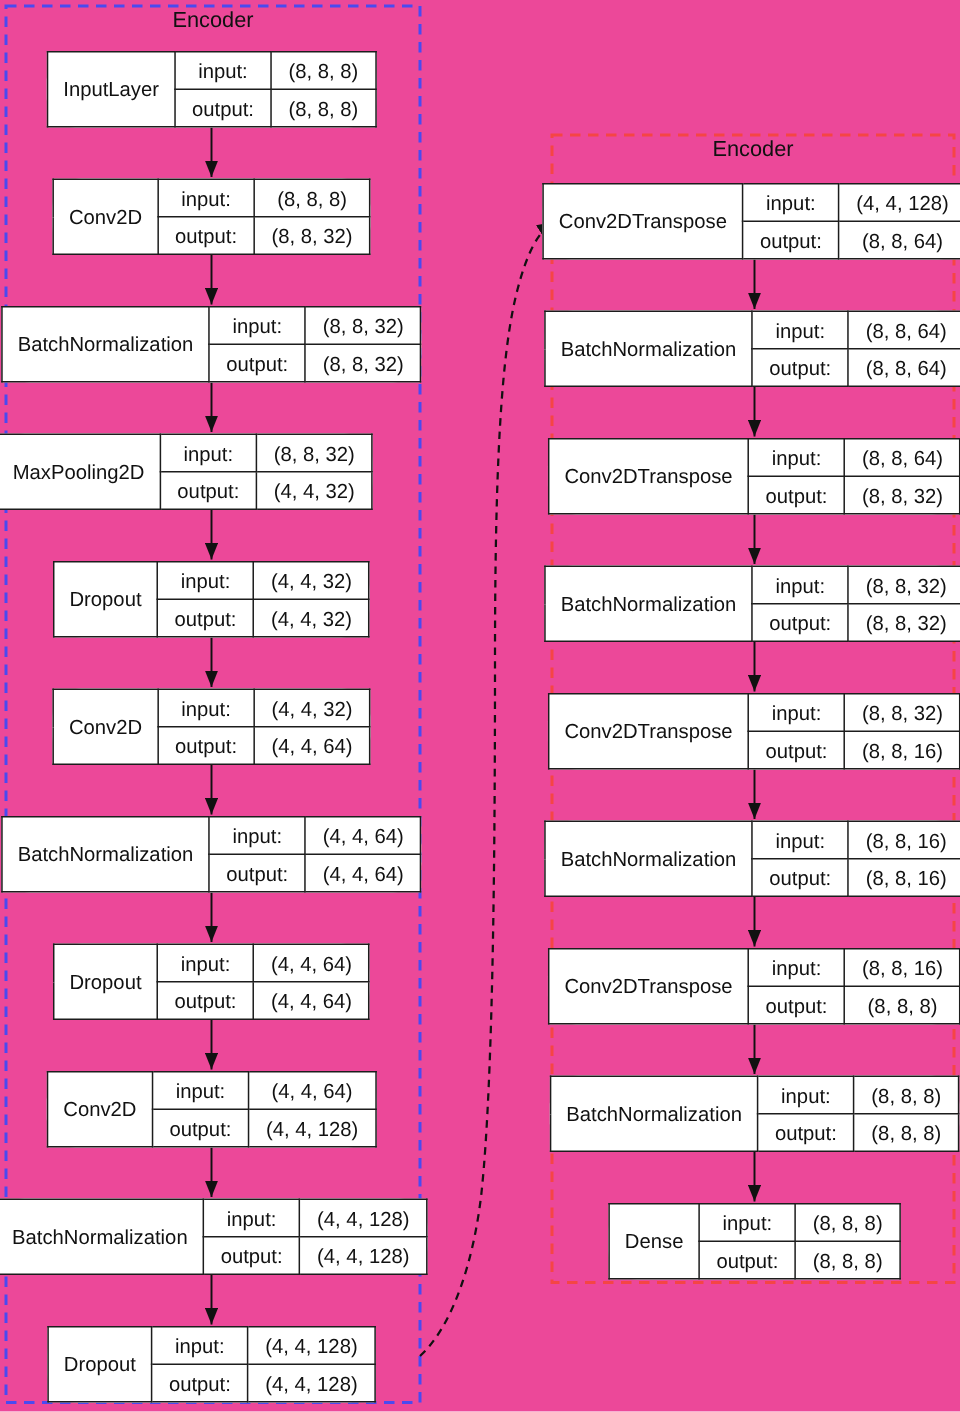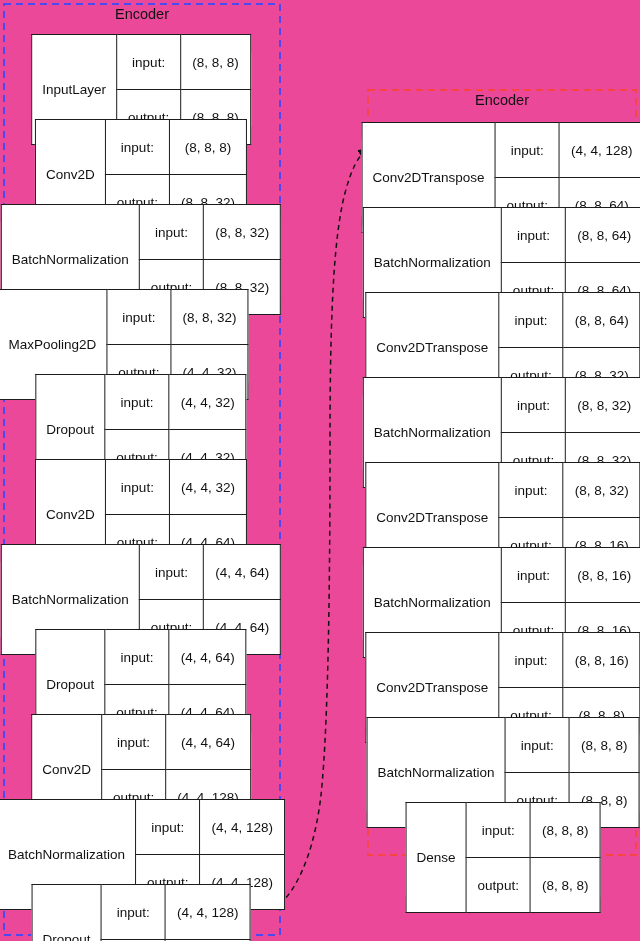--- a/index.html
+++ b/index.html
@@ -38,21 +38,21 @@
     border: 1px solid #1c1c1c;
     font-size: 13.5px;
     white-space: nowrap;
     text-align: center;
     vertical-align: middle;
     height: 22px;
     color: #111111;
   }
   td.lname  { padding: 0 10px; }
   td.llabel { padding: 0 11px; margin-left: 48px; }
-  td.lvalue { padding: 16px 11px; }
+  td.lvalue { padding: 1px 11px; }
 </style>
 </head>
 <body>
 
 <div id="canvas">
 
   <svg id="overlay" viewBox="0 0 640 941" xmlns="http://www.w3.org/2000/svg">
     <defs>
       <marker id="arrowhead" viewBox="0 0 10 8" refX="10" refY="4" markerWidth="11" markerHeight="9" orient="auto" markerUnits="userSpaceOnUse">
         <path d="M0,0 L10,4 L0,8 Z" fill="#111111"></path>

